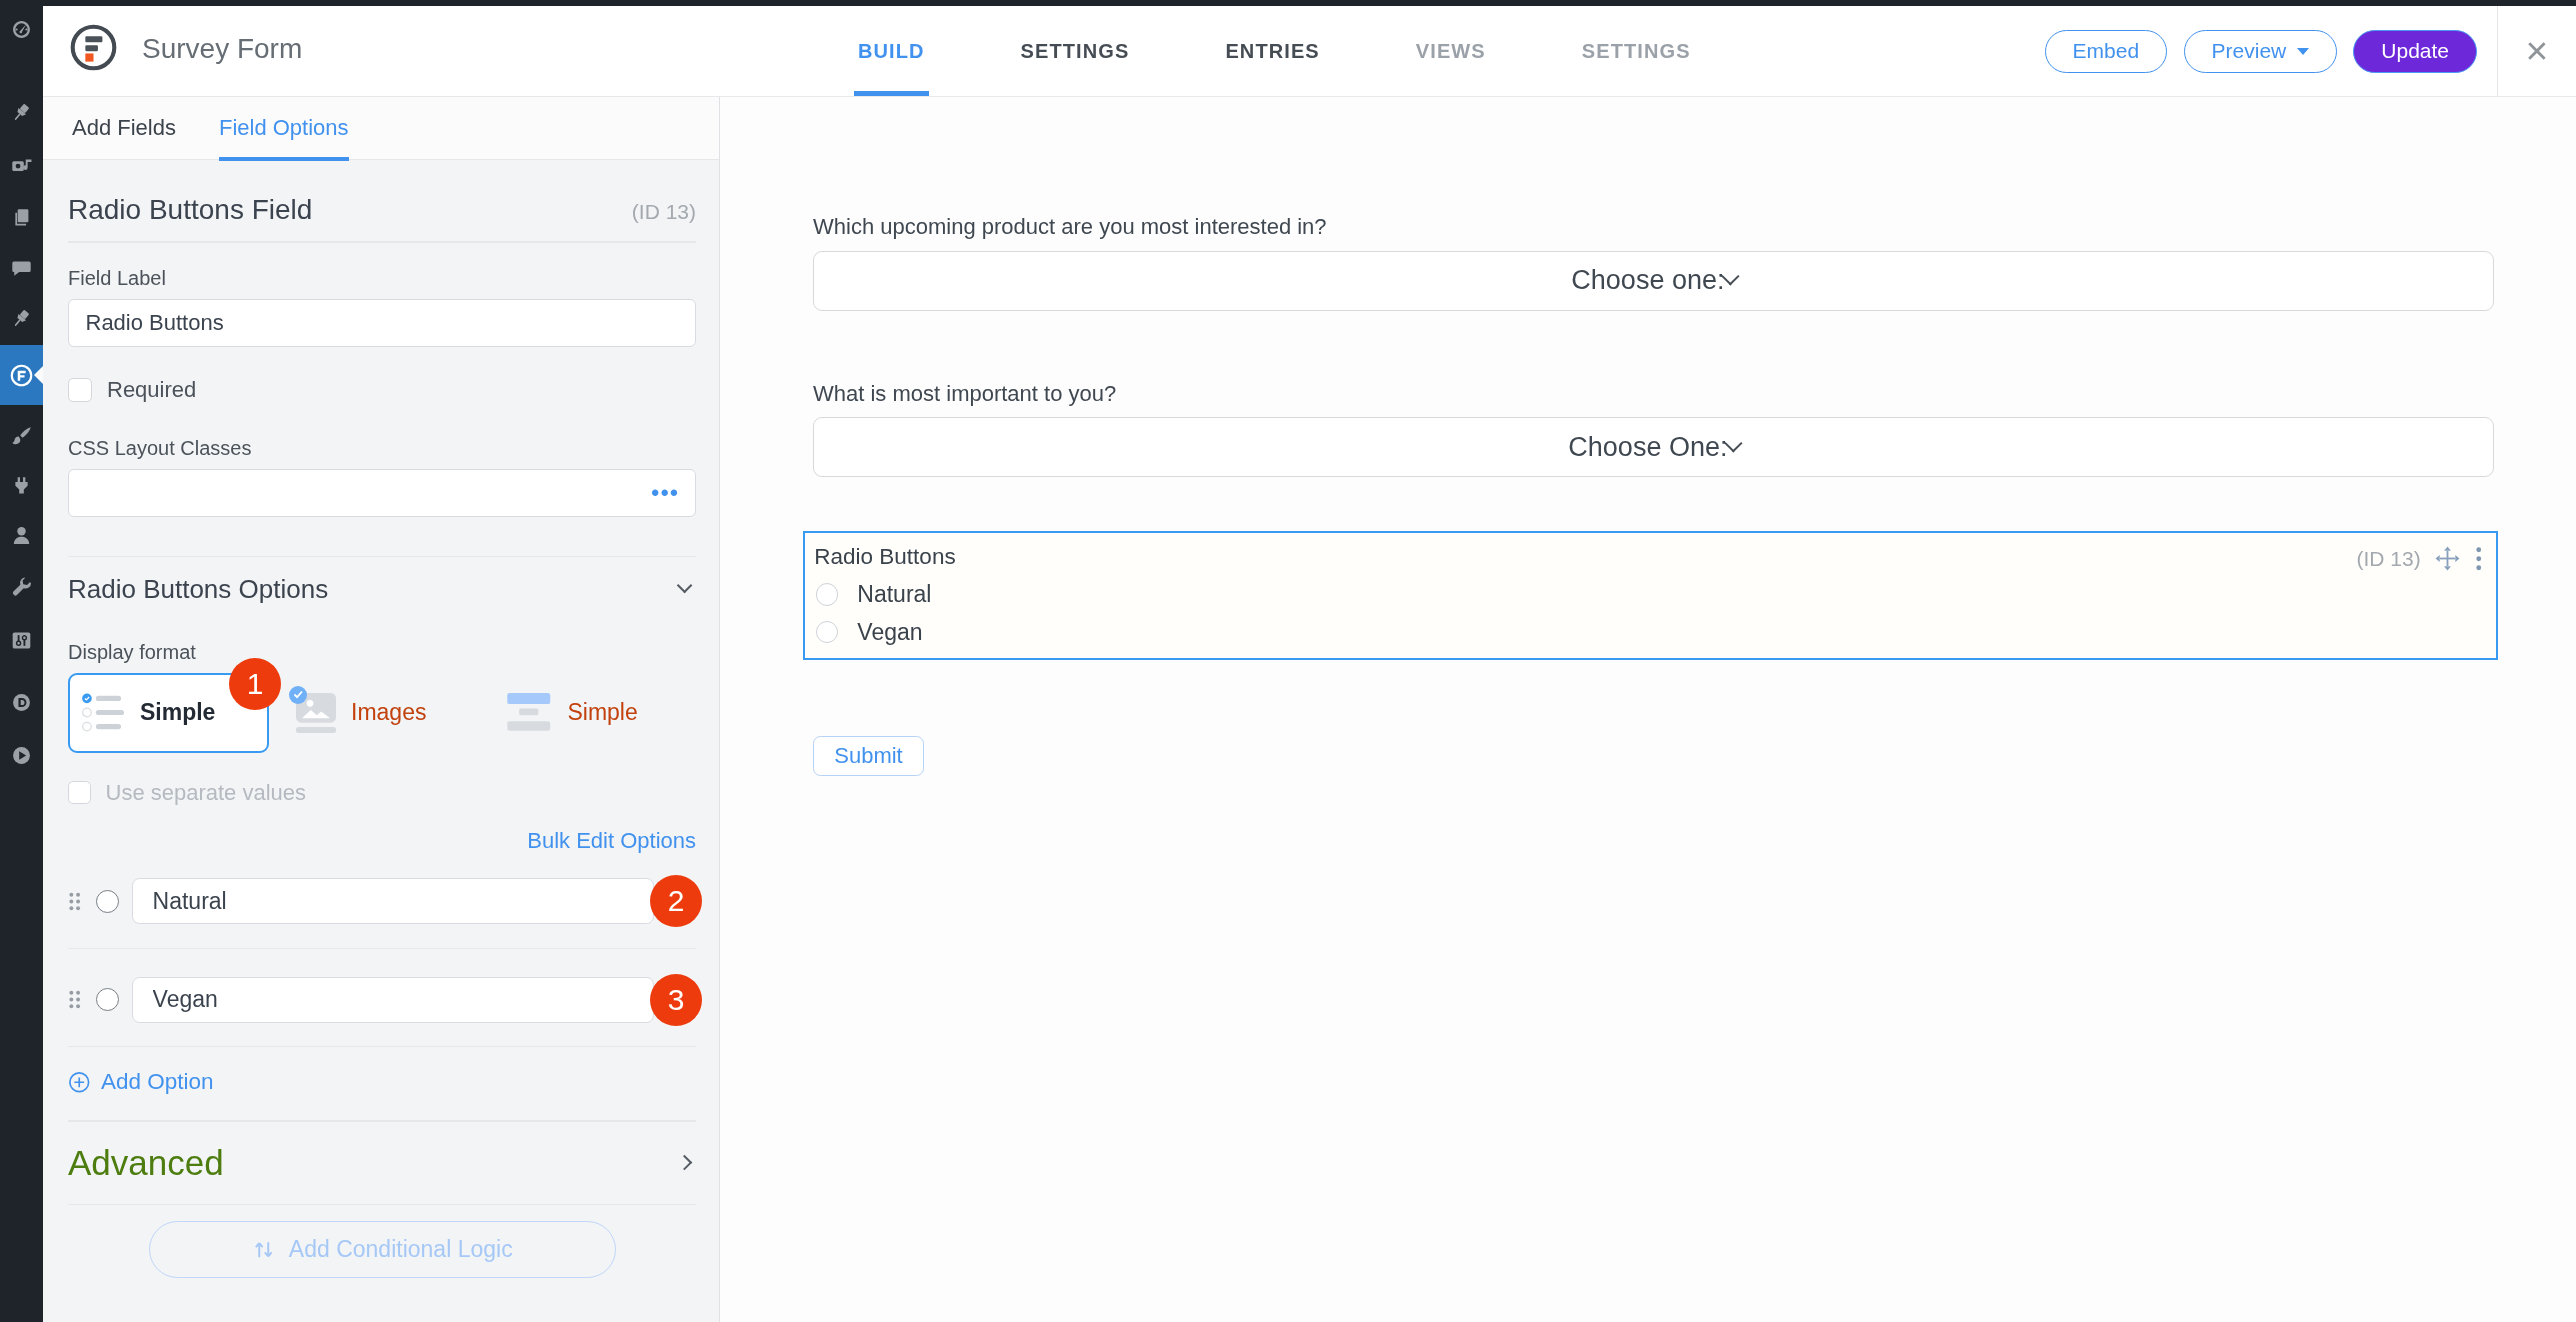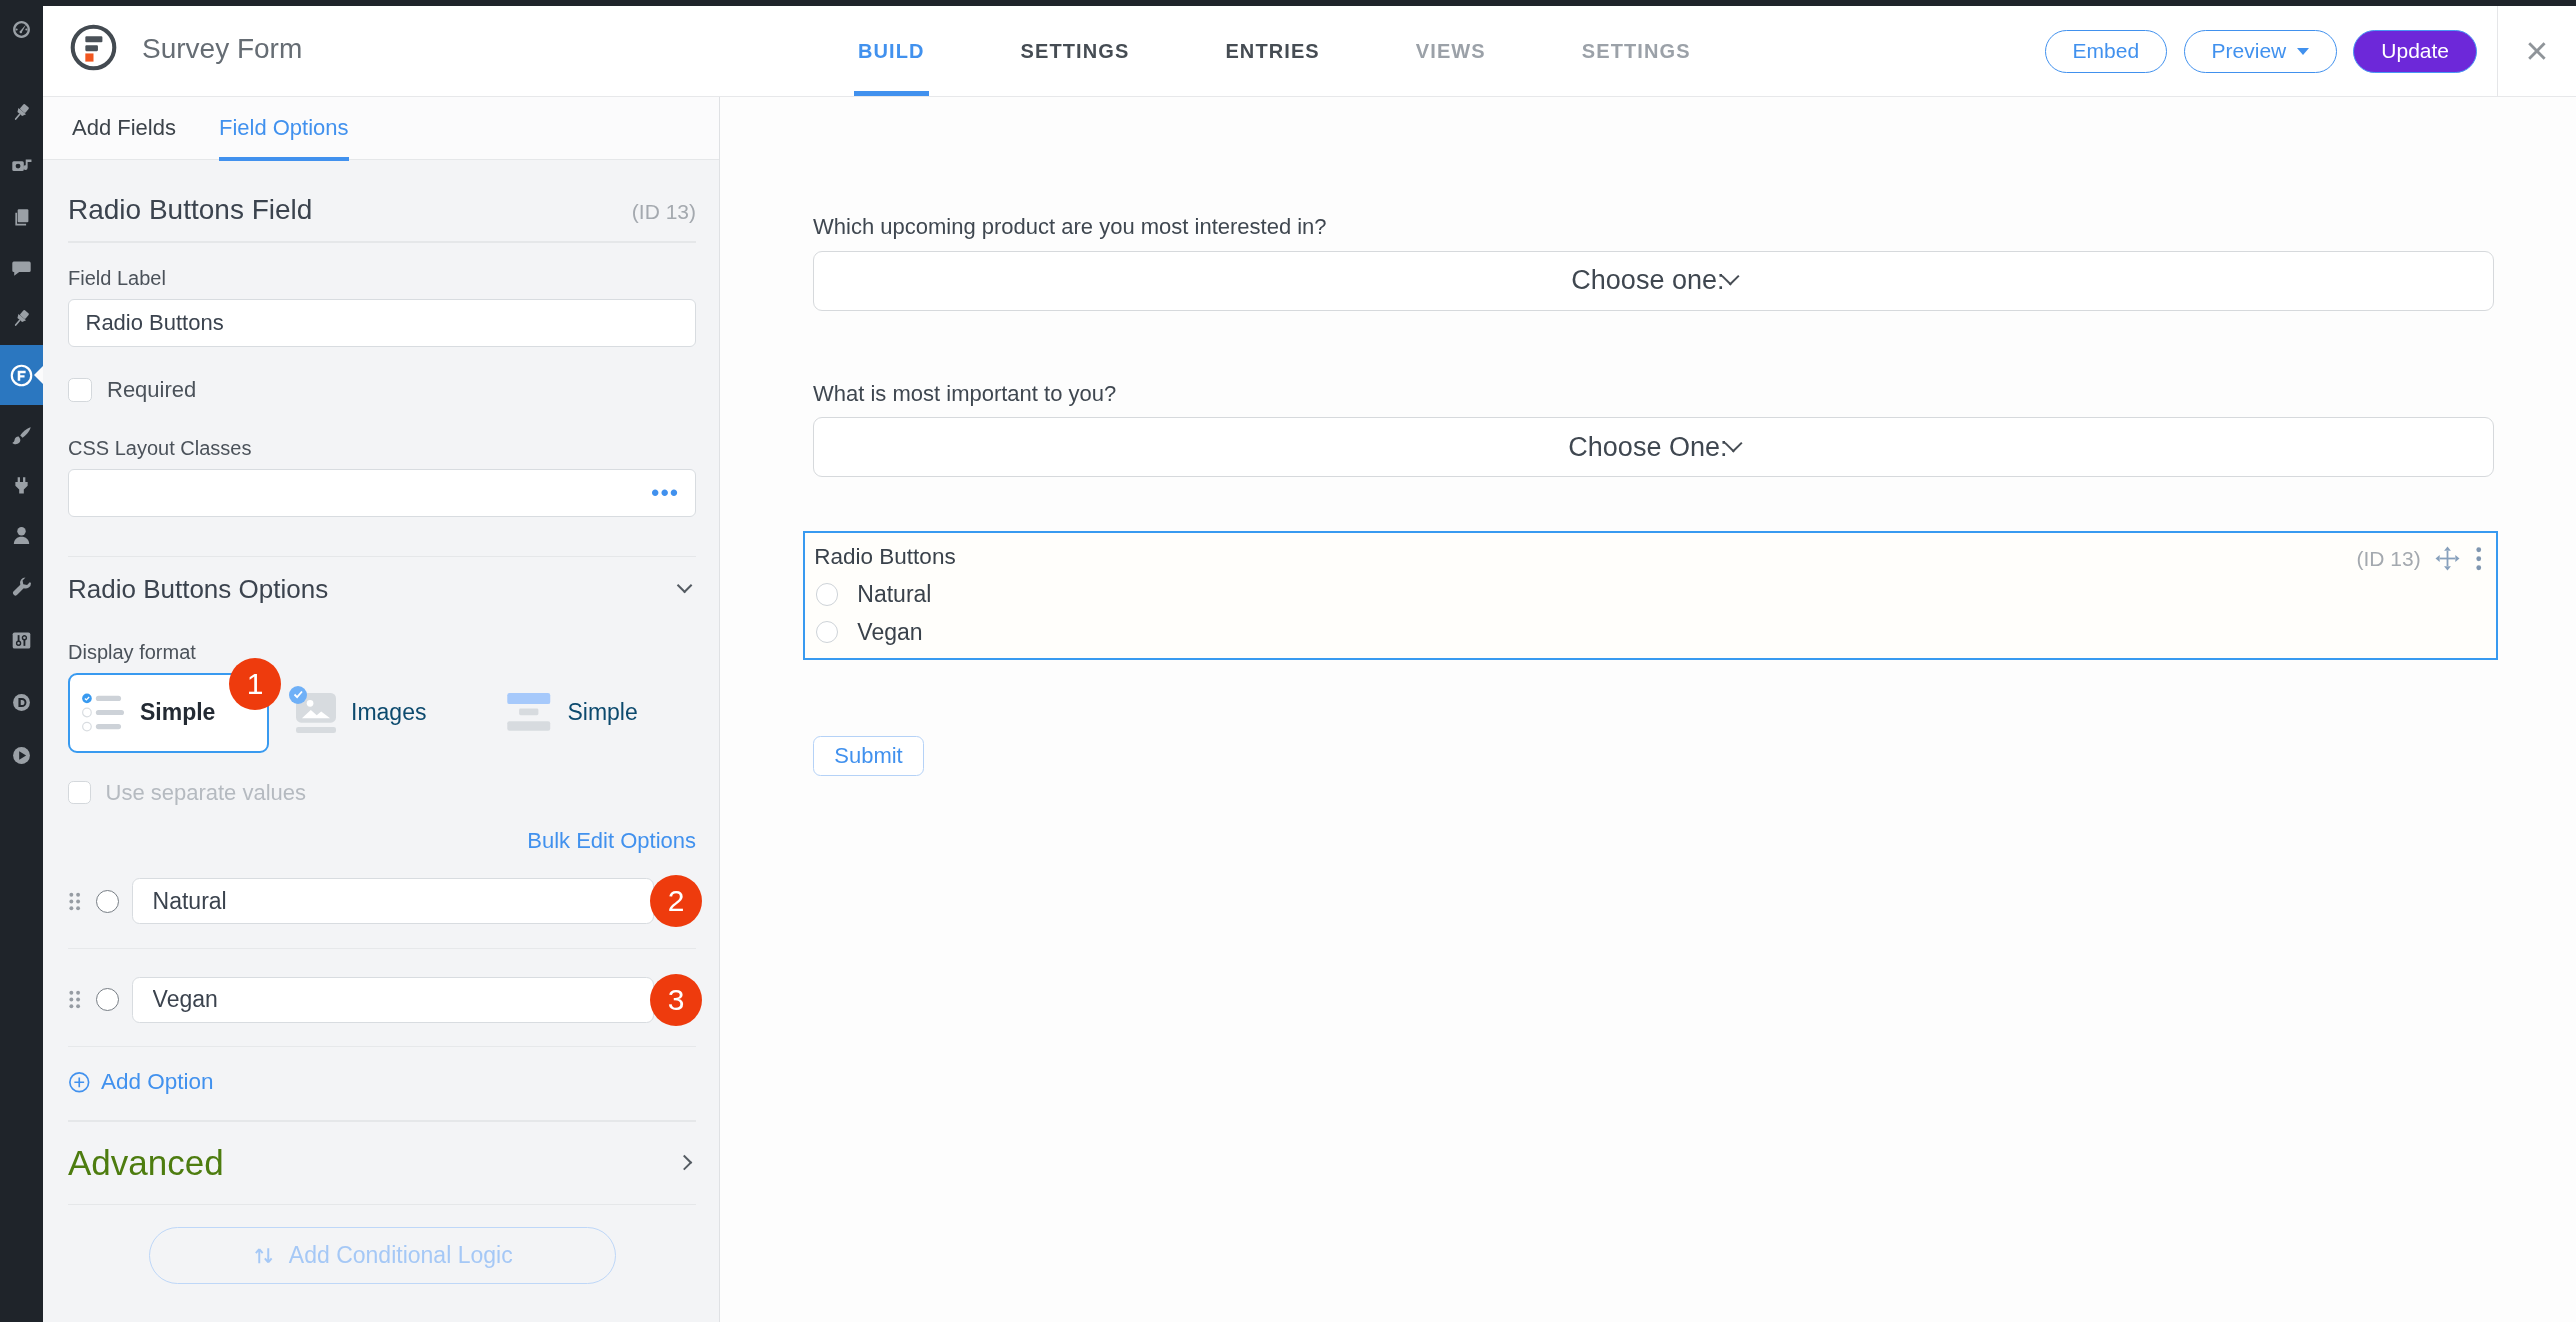--- a/index.html
+++ b/index.html
@@ -59,32 +59,32 @@
   .chev.down{transform:rotate(45deg);margin:-6px 6px 0 0}
   .chev.right{transform:rotate(-45deg);margin-right:6px}
   .fmt-row{display:flex;align-items:center;margin-top:9px}
   .fmt-simple{position:relative;width:201px;height:80px;background:#fff;border:2.2px solid #389af0;border-radius:9px;display:flex;align-items:center;padding-left:10.5px;gap:13.5px;flex:none}
   .fmt-label-active{font-size:23px;color:#232a33;font-weight:700}
   .badge{width:52px;height:52px;border-radius:50%;background:#ee3b0d;color:#fff;display:flex;align-items:center;justify-content:center;font-size:30px}
   .badge.b1{position:absolute;top:-17px;right:-14.2px}
   .badge.side{position:absolute;right:-6px;top:50%;transform:translateY(-50%)}
   .fmt-opt{display:flex;align-items:center;gap:15px;margin-left:27px}
   .fmt-opt.buttons{margin-left:81px}
-  .fmt-label{font-size:23px;color:#0c4a6e}
+  .fmt-label{font-size:23px;color:#c2410c}
   .img-icon-wrap{position:relative}
   .mini-check{position:absolute;top:-6.7px;left:-6.7px;width:18px;height:18px;border-radius:50%;background:#6fb0f7;display:flex;align-items:center;justify-content:center}
   .bulk-row{display:flex;justify-content:flex-end}
   .link{font-size:22px;color:#4191ee;cursor:pointer}
   .opt-row{position:relative;display:flex;align-items:center;height:46px}
   .drag{flex:none;cursor:grab}
   .radio{width:23px;height:23px;border-radius:50%;background:#fff;border:1.5px solid #777e85;margin-left:14.2px;flex:none}
   .opt-input{margin-left:12.7px;width:522px;height:46px;border:0.7px solid #d8dce0;border-radius:7.5px;background:#fff;font-size:23px;color:#3b434e;padding:0 19.5px;font-family:inherit;outline:none}
   .add-opt{display:flex;align-items:center;gap:10.5px;color:#4191ee;font-size:22.5px;cursor:pointer}
   .adv-row{display:flex;justify-content:space-between;align-items:center}
-  .cond-btn{margin:22px auto 0;width:467px;height:57px;border:1.5px solid #bed7f8;border-radius:748px;display:flex;align-items:center;justify-content:center;gap:12px;color:#a5c8f6;font-size:23px;cursor:pointer}
+  .cond-btn{margin:16px auto 0;width:467px;height:57px;border:1.5px solid #bed7f8;border-radius:748px;display:flex;align-items:center;justify-content:center;gap:12px;color:#a5c8f6;font-size:23px;cursor:pointer}
 
   
   .canvas{position:absolute;left:720px;top:97px;right:0;bottom:0;background:#fdfdfd;padding:117px 82px 0 93px}
   .q-label{font-size:22px;color:#3f4750}
   .q-select{margin-top:10.5px;height:60px;background:#fff;border:1.5px solid #d6d9dc;border-radius:9px;display:flex;align-items:center;justify-content:center;padding:0 27px 0 28.5px;font-size:27px;color:#3f4750;cursor:pointer}
   .sel-chev{width:12.7px;height:12.7px;border-right:2.6px solid #474d54;border-bottom:2.6px solid #474d54;transform:rotate(45deg) translate(-3px,-3px)}
   .field-box{margin:54px -3.7px 0 -9.7px;height:129px;background:#fffefb;border:2.2px solid #389af0;position:relative;padding:10.5px 13.5px 0 9px}
   .fb-head{display:flex;justify-content:space-between;align-items:flex-start}
   .fb-label{font-size:22.5px;color:#3a424b}
   .fb-meta{display:flex;align-items:center;gap:13.5px;margin-top:1.5px}

